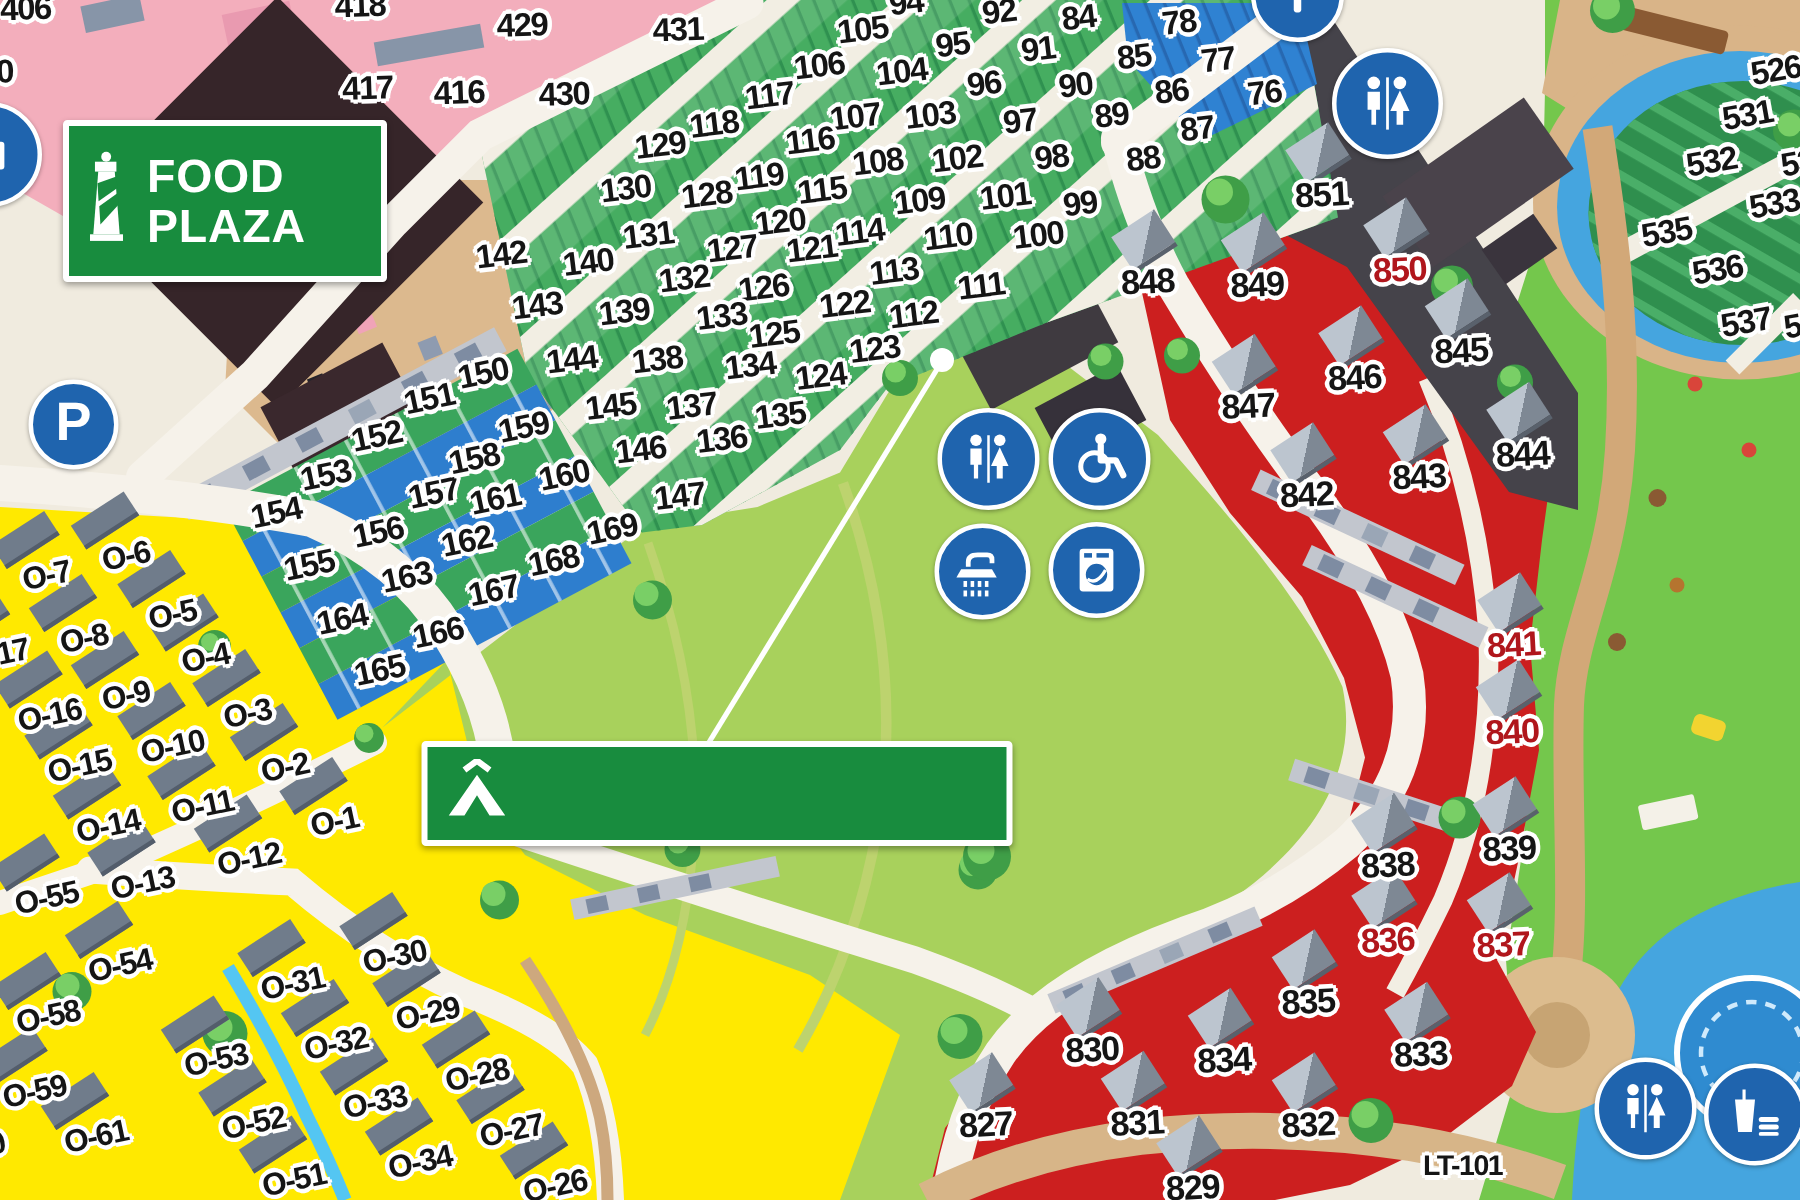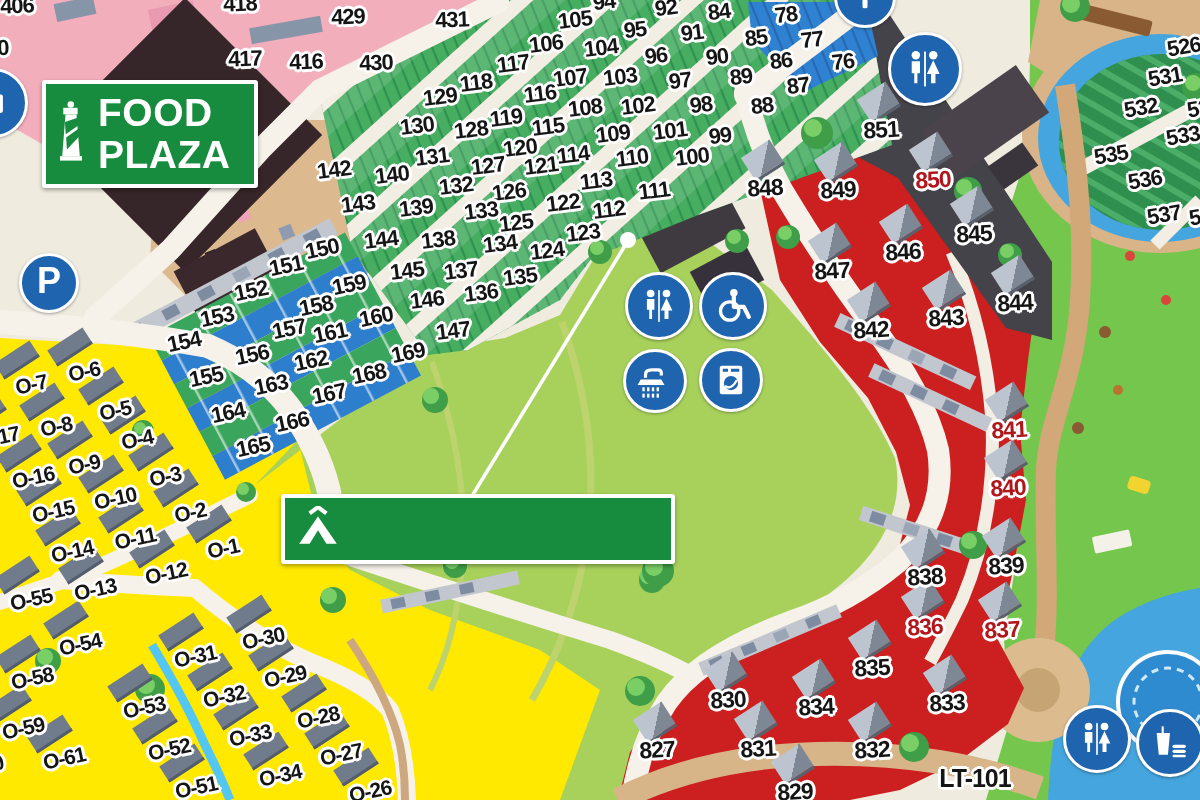--- a/index.html
+++ b/index.html
@@ -13,21 +13,21 @@
                    -3px 0 0 #fff,3px 0 0 #fff,0 3px 0 #fff,0 -3px 0 #fff,0 0 2px #fff;}
   .house-y{position:absolute;width:42px;height:16px;background:#707c8b;border-bottom:3px solid #535d6b;}
   .house-r{position:absolute;width:34px;height:26px;
            background:linear-gradient(135deg,#bcc5cf 0 55%,#7e8894 55%);border-bottom:3px solid #59616c;}
   .ico{position:absolute;z-index:5;border-radius:50%;background:#1f64ae;border:3px solid #fff;
        box-shadow:0 1px 3px rgba(0,0,0,.35);display:flex;align-items:center;justify-content:center;}
   .ico svg{display:block;}
   .sign{position:absolute;z-index:6;background:#188c3e;border:4px solid #fff;border-radius:3px;
         box-shadow:0 2px 4px rgba(0,0,0,.35);display:flex;align-items:center;color:#fff;}
   #sign-food{left:42px;top:80px;width:196px;height:100px;padding:0 6px;}
-  #sign-food .txt{font-weight:bold;font-size:39px;line-height:1.08;letter-spacing:.5px;margin-left:8px;}
+  #sign-food .txt{font-weight:bold;font-size:31px;line-height:1.08;letter-spacing:.5px;margin-left:8px;}
   #sign-midden{left:281px;top:494px;width:366px;height:62px;padding:0 10px;}
   #sign-midden .txt{font-weight:bold;font-size:35px;letter-spacing:1px;flex:1;text-align:center;}
   #pbadge{left:19px;top:253px;width:54px;height:54px;z-index:5;font-weight:bold;font-size:36px;color:#fff;}
   #pbadge span{transform:translateY(-2px);}
 </style>
 </head>
 <body>
 
 <div id="stage">
 
@@ -521,21 +521,21 @@
       <span class="lbl" style="left: 795px; top: 792px; font-size: 23px; transform: translate(-50%, -50%) rotate(-3deg);">829</span>
       <span class="lbl" style="left: 1184px; top: 47px; font-size: 22px; transform: translate(-50%, -50%) rotate(-10deg);">526</span>
       <span class="lbl" style="left: 1165px; top: 77px; font-size: 22px; transform: translate(-50%, -50%) rotate(-10deg);">531</span>
       <span class="lbl" style="left: 1141px; top: 108px; font-size: 22px; transform: translate(-50%, -50%) rotate(-10deg);">532</span>
       <span class="lbl" style="left: 1204px; top: 108px; font-size: 22px; transform: translate(-50%, -50%) rotate(-10deg);">534</span>
       <span class="lbl" style="left: 1183px; top: 136px; font-size: 22px; transform: translate(-50%, -50%) rotate(-10deg);">533</span>
       <span class="lbl" style="left: 1111px; top: 155px; font-size: 22px; transform: translate(-50%, -50%) rotate(-10deg);">535</span>
       <span class="lbl" style="left: 1145px; top: 180px; font-size: 22px; transform: translate(-50%, -50%) rotate(-10deg);">536</span>
       <span class="lbl" style="left: 1164px; top: 215px; font-size: 22px; transform: translate(-50%, -50%) rotate(-10deg);">537</span>
       <span class="lbl" style="left: 1206px; top: 216px; font-size: 22px; transform: translate(-50%, -50%) rotate(-10deg);">538</span>
-      <span class="lbl" style="left: 975px; top: 778px; font-size: 25px; transform: translate(-50%, -50%) rotate(0deg);">LT-101</span>
+      <span class="lbl" style="left: 975px; top: 778px; font-size: 19px; transform: translate(-50%, -50%) rotate(0deg);">LT-101</span>
     </div>
 
 <div class="ico" id="pbadge">
       <span>P</span>
     </div>
 <div class="ico" style="left:-42px;top:68px;width:64px;height:64px;">
   <svg width="34" height="34" viewBox="0 0 48 48">
         <rect x="30" y="12" width="8" height="26" rx="3" fill="#fff"></rect>
       </svg>
     </div>

